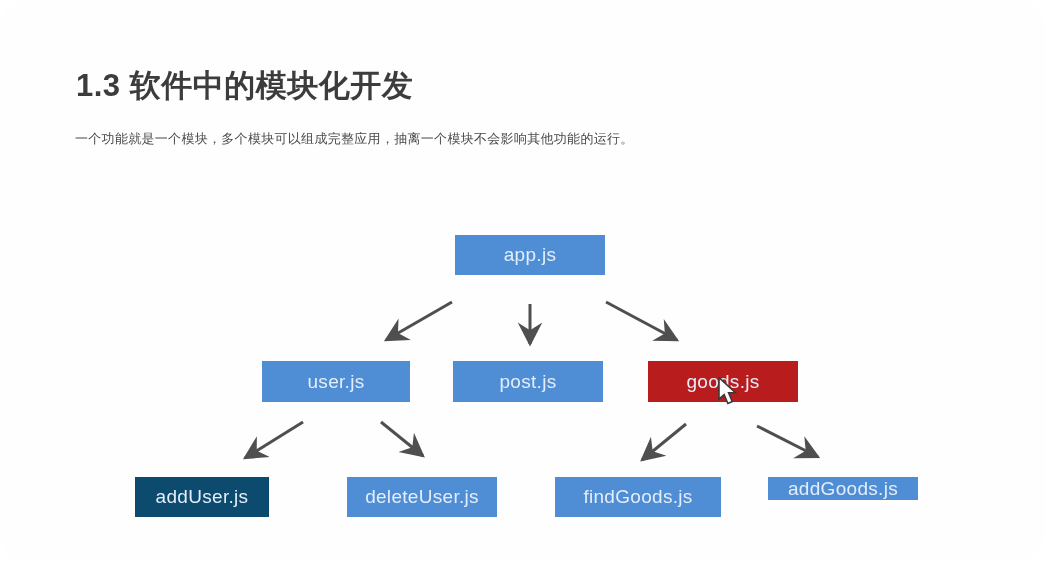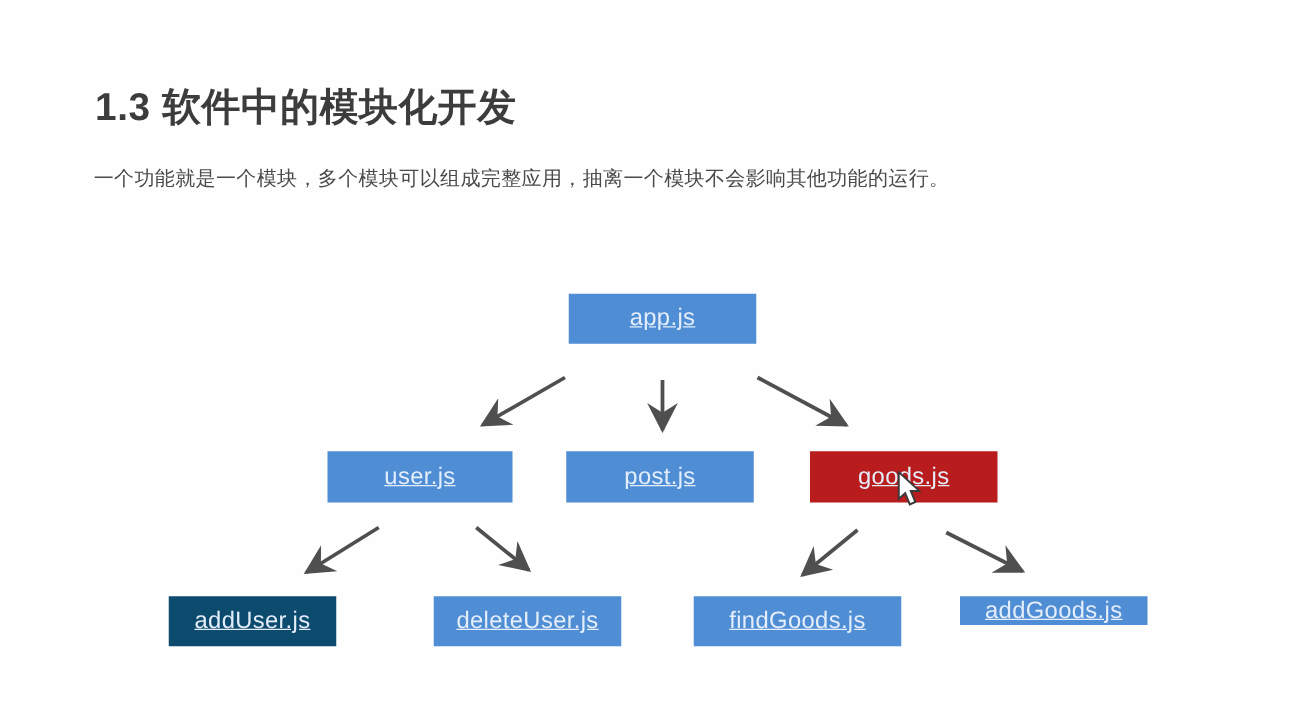--- a/index.html
+++ b/index.html
@@ -18,37 +18,36 @@
     font-size: 31px;
     font-weight: bold;
     color: #3c3c3c;
     letter-spacing: 0.5px;
     white-space: nowrap;
   }
   .desc {
     position: absolute;
     left: 75px;
     top: 117px;
-    font-size: 16px;
+    font-size: 13px;
     color: #4a4a4a;
     letter-spacing: 0.3px;
     white-space: nowrap;
   }
   #diagram { position: absolute; left: 0; top: 0; width: 100%; height: 100%; }
   .node {
     position: absolute;
     background: #4f8dd4;
     color: #e4eefb;
     display: flex;
     align-items: center;
     justify-content: center;
     font-size: 19px;
     letter-spacing: 0.3px;
     box-sizing: border-box;
-    text-decoration: underline;
   }
   #edges {
     position: absolute;
     left: 0; top: 0;
     width: 1045px; height: 562px;
     pointer-events: none;
   }
   #edges line { stroke: #4f4f4f; stroke-width: 3; }
   #cursor { position: absolute; width: 24px; height: 30px; pointer-events: none; }
 </style>

